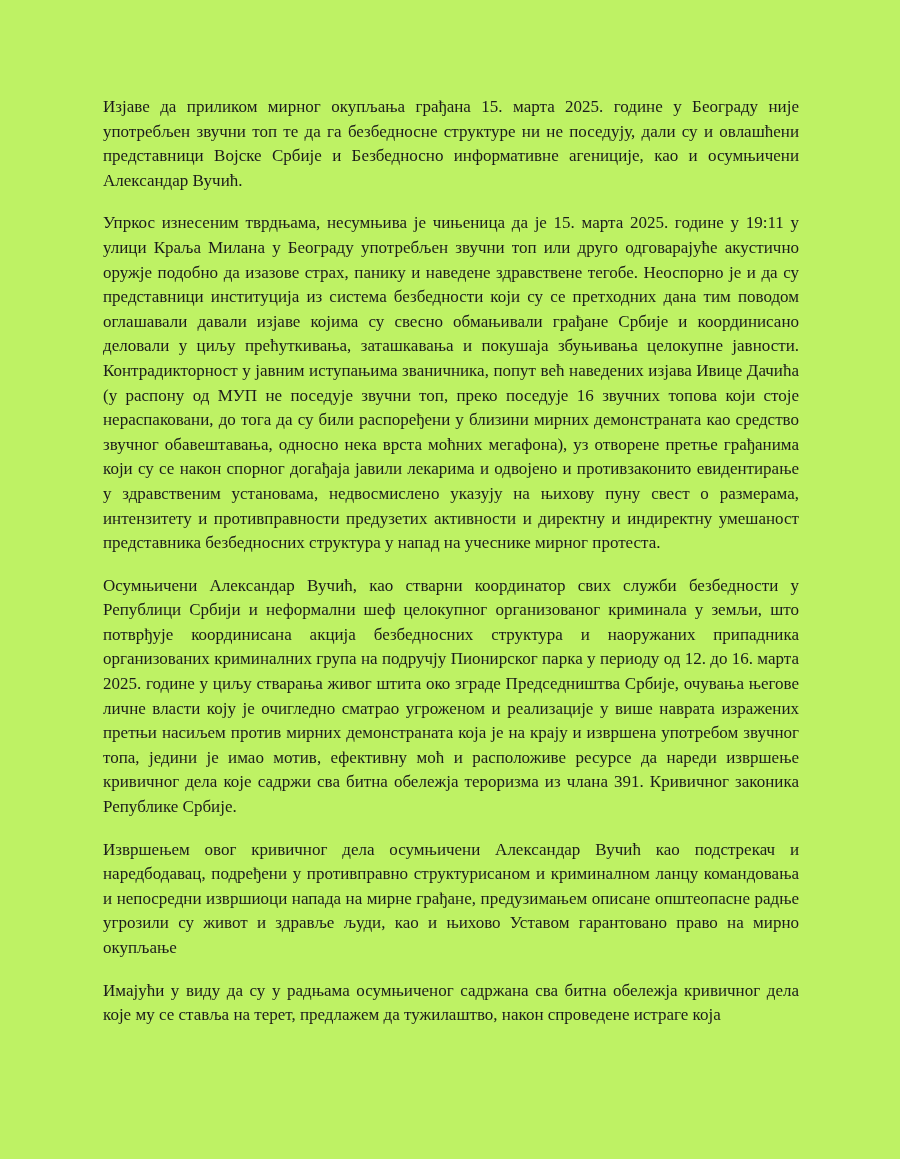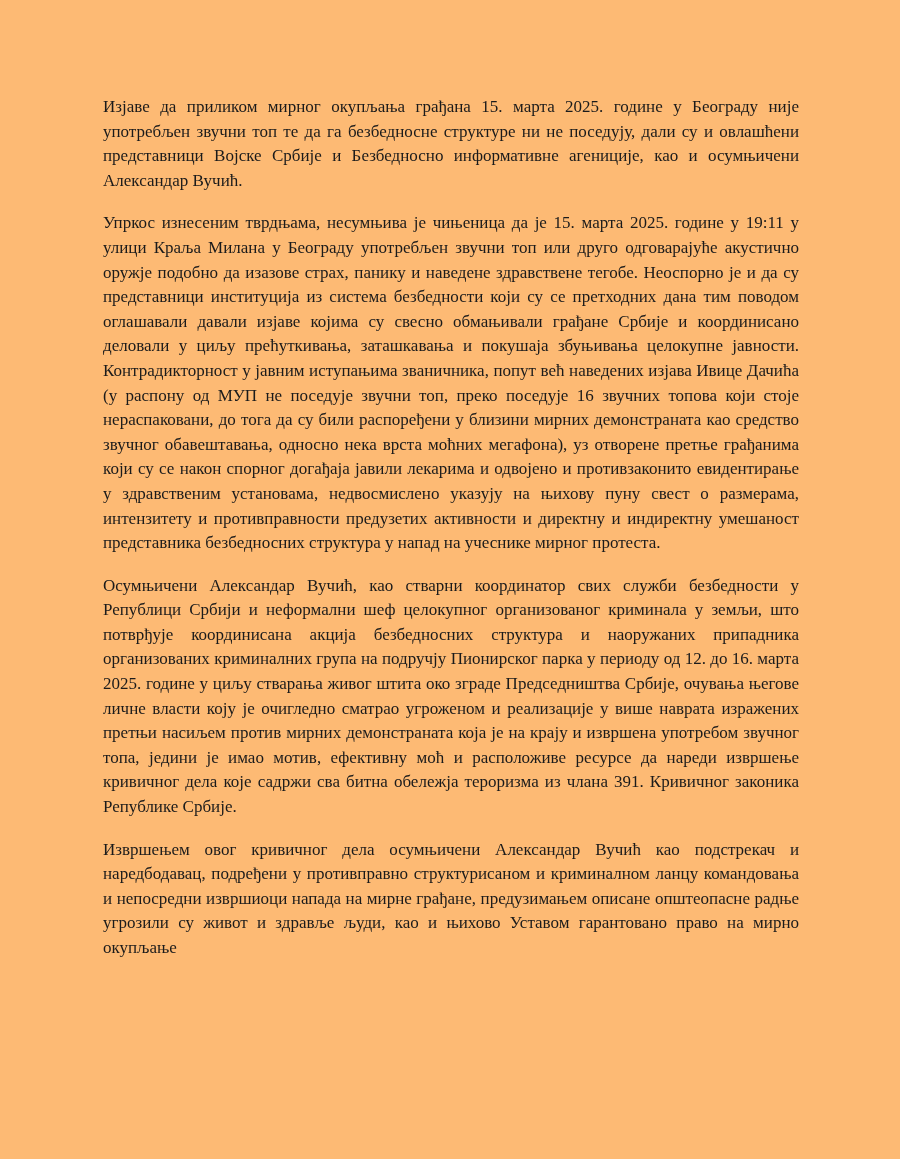--- a/index.html
+++ b/index.html
@@ -5,21 +5,21 @@
   html, body {
     margin: 0;
     padding: 0;
     background: #ffffff;
   }
   .page {
     position: relative;
     width: 900px;
     height: 1159px;
     box-sizing: border-box;
-    background: #fdba74;
+    background: #bef264;
     padding: 95px 101px 0 103px;
     font-family: "Liberation Serif", "DejaVu Serif", serif;
     font-size: 17px;
     line-height: 24.6px;
     color: #1b1b1b;
     overflow: hidden;
   }
   .para {
     margin: 0 0 18px 0;
     text-align: justify;
@@ -27,13 +27,14 @@
   }
 </style>
 </head>
 <body>
 
 <div class="page">
   <p class="para">Изјаве да приликом мирног окупљања грађана 15. марта 2025. године у Београду није употребљен звучни топ те да га безбедносне структуре ни не поседују, дали су и овлашћени представници Војске Србије и Безбедносно информативне агениције, као и осумњичени Александар Вучић.</p>
   <p class="para">Упркос изнесеним тврдњама, несумњива је чињеница да је 15. марта 2025. године у 19:11 у улици Краља Милана у Београду употребљен звучни топ или друго одговарајуће акустично оружје подобно да изазове страх, панику и наведене здравствене тегобе. Неоспорно је и да су представници институција из система безбедности који су се претходних дана тим поводом оглашавали давали изјаве којима су свесно обмањивали грађане Србије и координисано деловали у циљу прећуткивања, заташкавања и покушаја збуњивања целокупне јавности. Контрадикторност у јавним иступањима званичника, попут већ наведених изјава Ивице Дачића (у распону од МУП не поседује звучни топ, преко поседује 16 звучних топова који стоје нераспаковани, до тога да су били распоређени у близини мирних демонстраната као средство звучног обавештавања, односно нека врста моћних мегафона), уз отворене претње грађанима који су се након спорног догађаја јавили лекарима и одвојено и противзаконито евидентирање у здравственим установама, недвосмислено указују на њихову пуну свест о размерама, интензитету и противправности предузетих активности и директну и индиректну умешаност представника безбедносних структура у напад на учеснике мирног протеста.</p>
   <p class="para">Осумњичени Александар Вучић, као стварни координатор свих служби безбедности у Републици Србији и неформални шеф целокупног организованог криминала у земљи, што потврђује координисана акција безбедносних структура и наоружаних припадника организованих криминалних група на подручју Пионирског парка у периоду од 12. до 16. марта 2025. године у циљу стварања живог штита око зграде Председништва Србије, очувања његове личне власти коју је очигледно сматрао угроженом и реализације у више наврата изражених претњи насиљем против мирних демонстраната која је на крају и извршена употребом звучног топа, једини је имао мотив, ефективну моћ и расположиве ресурсе да нареди извршење кривичног дела које садржи сва битна обележја тероризма из члана 391. Кривичног законика Републике Србије.</p>
   <p class="para">Извршењем овог кривичног дела осумњичени Александар Вучић као подстрекач и наредбодавац, подређени у противправно структурисаном и криминалном ланцу командовања и непосредни извршиоци напада на мирне грађане, предузимањем описане општеопасне радње угрозили су живот и здравље људи, као и њихово Уставом гарантовано право на мирно окупљање</p>
+  <p class="para">Имајући у виду да су у радњама осумњиченог садржана сва битна обележја кривичног дела које му се ставља на терет, предлажем да тужилаштво, након спроведене истраге која</p>
 </div>
 
 </body></html>

